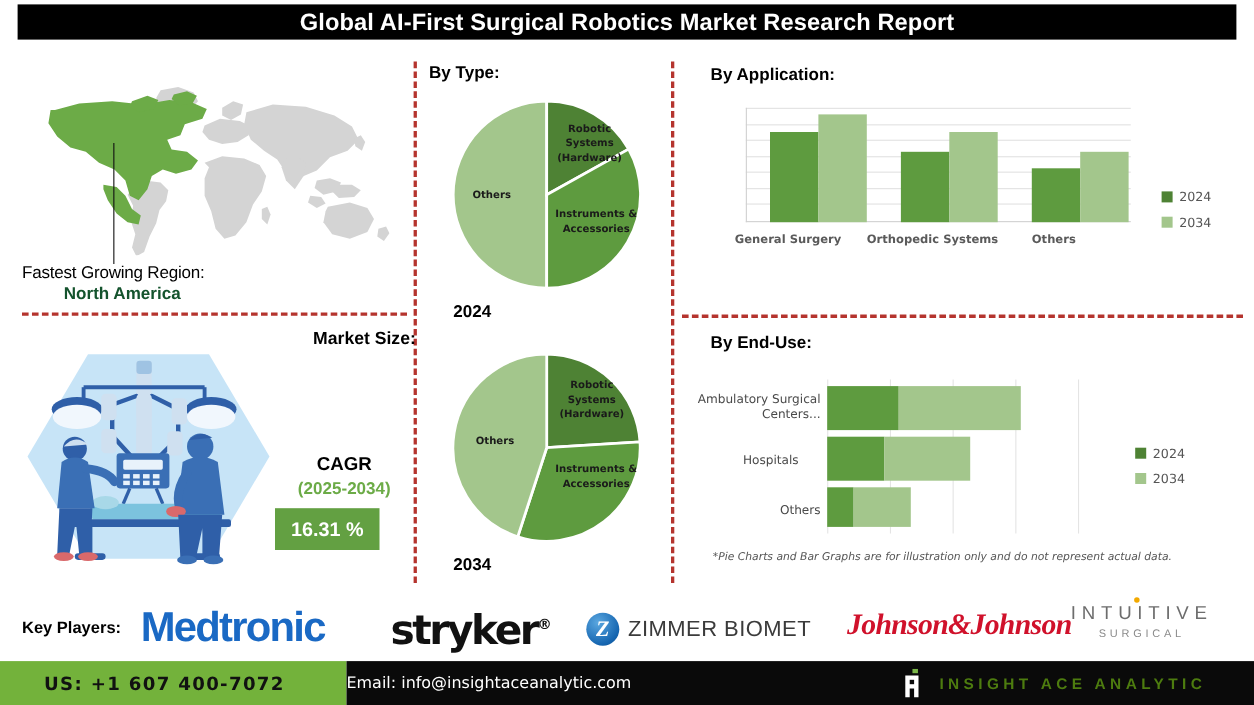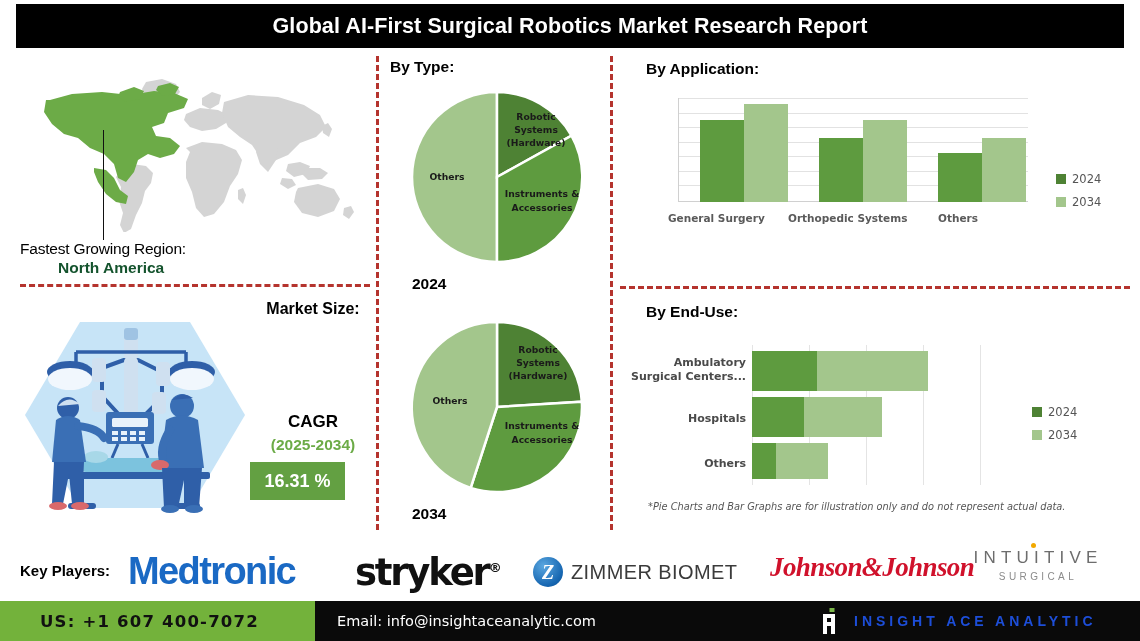--- a/index.html
+++ b/index.html
@@ -6,21 +6,21 @@
   html, body {
     width: 1140px; height: 641px;
     background: #ffffff;
     font-family: "Liberation Sans", sans-serif;
     overflow: hidden;
   }
   #page { position: relative; width: 1140px; height: 641px; background:#fff; }
 
   
   .header {
-    position: absolute; left: 16px; top: 4px; width: 1108px; height: 44px;
+    position: absolute; left: 16px; top: 4px; width: 1108px; height: 32px;
     background: #000; display: flex; align-items: center; justify-content: center;
   }
   .header-title {
     color: #fff; font-size: 21.5px; font-weight: bold; letter-spacing: .1px;
   }
 
   
   .vdash {
     position: absolute; width: 0; border-left: 3px dashed #b5342e;
   }
@@ -42,21 +42,21 @@
   .fastest-value {
     position:absolute; left:58px; top:259px; width:250px;
     font-size:15.5px; font-weight:bold; color:#14532d;
   }
 
   .robot-ill { position:absolute; left:20px; top:300px; width:230px; height:230px; }
   .robot-ill svg { width:100%; height:100%; display:block; }
 
   .ms-title {
     position:absolute; left:248px; top:300px; width:130px;
-    font-size:16px; font-weight:bold; color:#000; text-align:center;
+    font-size:16px; font-weight:bold; color:#000; text-align:right;
   }
   .green-box {
     position:absolute; background:#63a042; color:#fff; font-weight:bold;
     display:flex; align-items:center; justify-content:center; text-align:center;
     line-height:1.25;
   }
   .ms-box { left:250px; top:325px; width:95px; height:48px; font-size:13.5px; }
   .cagr-title {
     position:absolute; left:248px; top:412px; width:130px;
     font-size:17px; font-weight:bold; color:#000; text-align:center;
@@ -91,21 +91,21 @@
   .legend-row { display:flex; align-items:center; gap:6px; margin-bottom:9px; }
   .legend-swatch { width:10px; height:10px; display:block; }
   .legend-text {
     font-family:"DejaVu Sans", sans-serif; font-size:11.5px; color:#555;
   }
 
   .hbar-row { position:absolute; left:0; height:100%; }
   .hbar-seg { position:absolute; top:0; height:100%; }
   .hcat-lbl {
     position:absolute; text-align:right;
-    font-family:"DejaVu Sans", sans-serif; font-size:11px; font-weight:bold; color:#4a4a4a;
+    font-family:"DejaVu Sans", sans-serif; font-size:11px; font-weight:normal; color:#4a4a4a;
     line-height:1.25;
   }
   .vgrid { position:absolute; top:0; width:0; border-left:1px solid #e4e4e4; }
   .disclaimer {
     position:absolute; font-family:"DejaVu Sans", sans-serif;
     font-size:9.8px; font-style:italic; color:#555;
   }
 
   
   .kp-label {
@@ -156,30 +156,30 @@
   }
   .foot-green span {
     padding-left:40px; font-size:16.5px; font-weight:bold; color:#111;
     letter-spacing:1.2px; font-family:"DejaVu Sans", sans-serif;
   }
   .foot-black {
     position:absolute; left:315px; top:601px; width:825px; height:40px;
     background:#0a0a0a; display:flex; align-items:center;
   }
   .foot-email {
-    padding-left:22px; font-size:14.5px; color:#fff;
+    font-size:14.5px; color:#fff;
     font-family:"DejaVu Sans", sans-serif;
   }
   .brand-wrap {
     position:absolute; left:820px; top:601px; height:40px;
     display:flex; align-items:center; gap:14px;
   }
   .brand-mark { position:relative; width:20px; height:26px; }
   .brand-text {
-    font-size:14px; color:#1d4ed8; letter-spacing:4px; font-weight:bold;
+    font-size:14px; color:#4d7c0f; letter-spacing:4px; font-weight:bold;
     font-family:"Liberation Sans", sans-serif;
   }
 </style>
 </head>
 <body>
 
 <div id="page">
 
   <div class="header">
     <div class="header-title">Global AI-First Surgical Robotics Market Research Report</div>
@@ -410,21 +410,21 @@
       <div class="hbar-seg" style="left:52px; width:78px; background:#a3c68c;"></div>
     </div>
 
     <div class="hbar-row" style="top:98px; height:36px; width:228px;">
       <div class="hbar-seg" style="left:0px; width:24px; background:#5e9b3f;"></div>
       <div class="hbar-seg" style="left:24px; width:52px; background:#a3c68c;"></div>
     </div>
   </div>
 
   <div class="hcat-lbl" style="left:620px; top:356px; width:126px;">Ambulatory Surgical Centers...</div>
-  <div class="hcat-lbl" style="left:620px; top:412px; width:126px;">Hospitals</div>
+  <div class="hcat-lbl" style="left:600px; top:412px; width:126px;">Hospitals</div>
   <div class="hcat-lbl" style="left:620px; top:457px; width:126px;">Others</div>
 
   <div class="legend" style="left:1032px; top:405px;">
     <div class="legend-row">
       <span class="legend-swatch" style="background:#4e8234;"></span>
       <span class="legend-text">2024</span>
     </div>
     <div class="legend-row">
       <span class="legend-swatch" style="background:#a3c68c;"></span>
       <span class="legend-text">2034</span>

